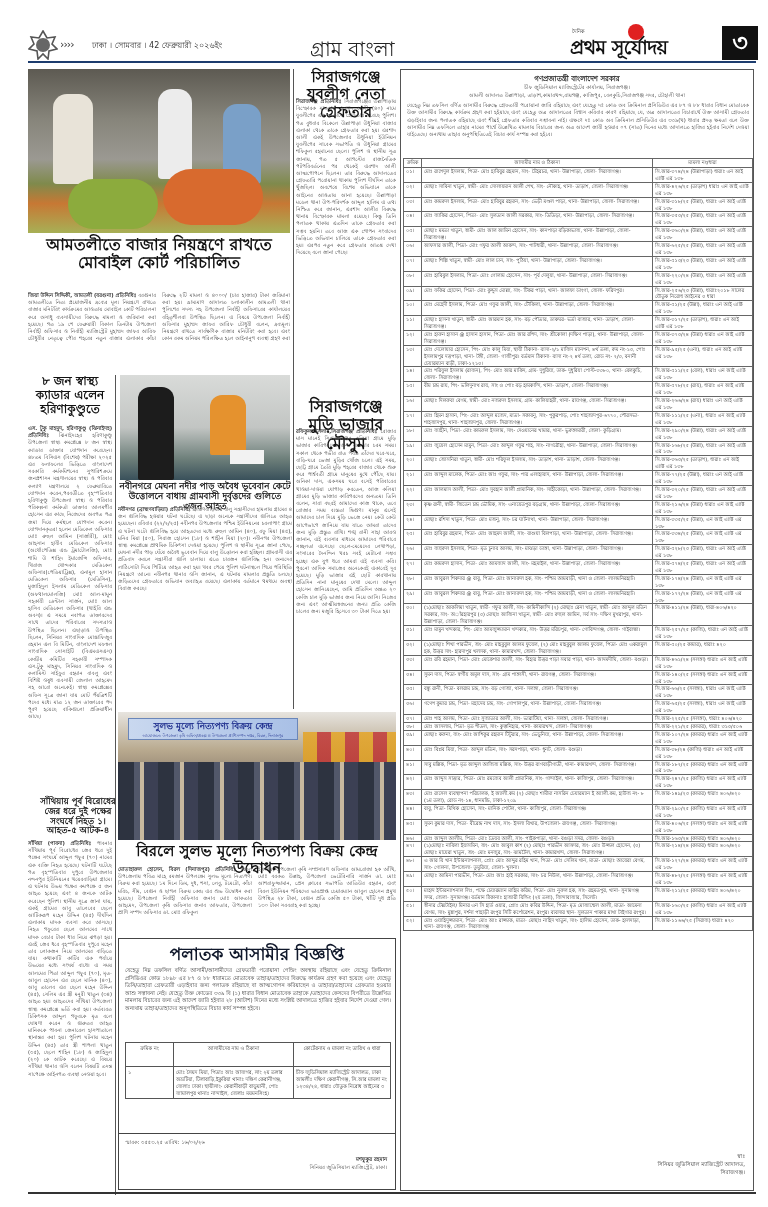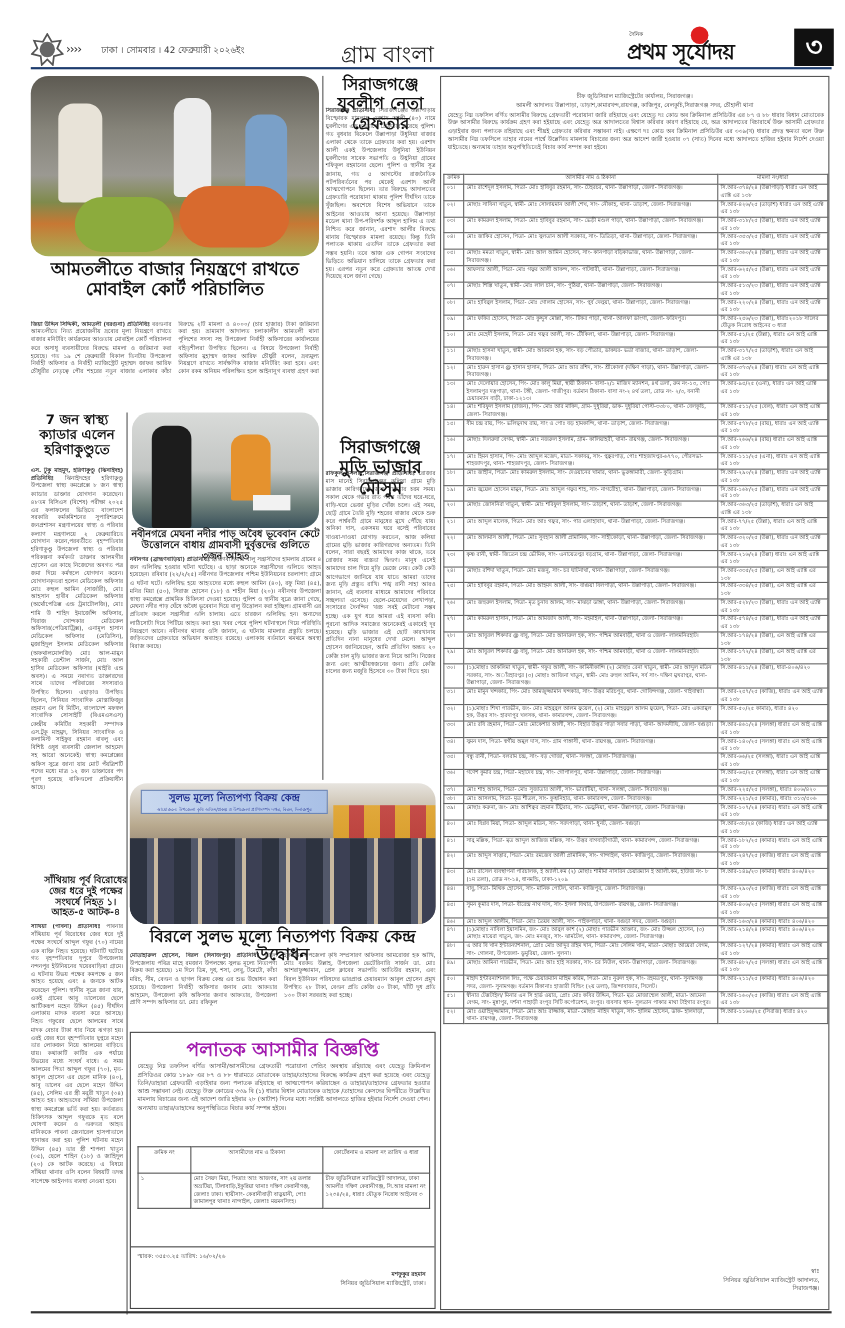--- a/index.html
+++ b/index.html
@@ -10,21 +10,21 @@
   .mast-logo-icon { left: 28px; top: 30px; width: 30px; height: 30px; }
   .mast-arrows { left: 60px; top: 38px; font-size: 11px; color: #333; letter-spacing: -1px; }
   .mast-date { left: 92px; top: 39px; font-size: 8px; color: #333; white-space: nowrap; }
   .mast-section { left: 310px; top: 34px; font-size: 20px; color: #222; white-space: nowrap; }
   .mast-paper-small { left: 572px; top: 28px; font-size: 5px; color: #222; }
   .mast-paper { left: 570px; top: 33px; font-size: 19px; font-weight: bold; color: #111; white-space: nowrap; letter-spacing: -0.5px; }
   .mast-sun { left: 628px; top: 24px; width: 16px; height: 16px; border-radius: 50%; background: #e02020; }
   .mast-pageno { left: 722px; top: 26px; width: 36px; height: 34px; background: #111; color: #fff; font-size: 24px; text-align: center; line-height: 34px; font-weight: bold; }
   .mast-rule { left: 28px; top: 61px; width: 728px; height: 2px; background: #1d3c6e; }
 
-  .photo { background: #8a8a80; overflow: hidden; border-radius: 16px; }
+  .photo { background: #8a8a80; overflow: hidden; }
   .ph1 { left: 28px; top: 69px; width: 262px; height: 164px;
     background: linear-gradient(180deg, #5d5a52 0%, #86847a 30%, #9b9992 55%, #7f8a4c 70%, #c77834 82%, #a7b056 100%); }
   .ph1 .veg1 { position:absolute; left: 40px; top: 110px; width: 90px; height: 50px; border-radius: 30px; background: #8cab3d; }
   .ph1 .veg2 { position:absolute; left: 135px; top: 100px; width: 100px; height: 56px; border-radius: 30px; background: #d86a2e; }
   .ph1 .man1 { position:absolute; left: 25px; top: 25px; width: 40px; height: 90px; background: #e8e3d8; border-radius: 14px 14px 4px 4px; }
   .ph1 .man2 { position:absolute; left: 130px; top: 20px; width: 34px; height: 90px; background: #ececec; border-radius: 14px 14px 4px 4px; }
   .ph1 .man3 { position:absolute; left: 195px; top: 35px; width: 38px; height: 80px; background: #7aa0c8; border-radius: 14px 14px 4px 4px; }
 
   .headline-big { font-weight: bold; color: #111; text-align: center; line-height: 1.15; }
   .h-main { left: 28px; top: 236px; width: 262px; font-size: 16px; }
@@ -56,21 +56,21 @@
   .ph3 .banner span { display:block; font-size: 9px; text-align:center; color: #1c2c8c; line-height: 14px; font-weight: bold; }
   .ph3 .banner small { display:block; font-size: 4px; text-align:center; color: #1c2c8c; }
   .ph3 .deco { position:absolute; left: 185px; top: 20px; width: 93px; height: 30px; background: repeating-linear-gradient(90deg, #e6a21d 0 14px, #c12f2f 14px 28px); opacity: .8; }
   .ph3 .crowd { position:absolute; left: 0; top: 50px; width: 278px; height: 78px;
     background: repeating-linear-gradient(90deg, #2d3340 0 16px, #52586a 16px 22px, #c9b9a0 22px 26px, #3c4054 26px 40px); }
   .h-mid2 { left: 118px; top: 843px; width: 278px; font-size: 15px; }
   .txt-mid2a { left: 118px; top: 866px; width: 134px; height: 62px; }
   .txt-mid2b { left: 258px; top: 866px; width: 138px; height: 62px; }
 
   .notice-box { left: 118px; top: 938px; width: 278px; height: 252px; border: 1.5px solid #444; }
-  .notice-title { left: 0; top: 2px; width: 100%; font-size: 17px; text-align: center; font-weight: bold; color: #a21caf; }
+  .notice-title { left: 0; top: 2px; width: 100%; font-size: 17px; text-align: center; font-weight: bold; color: #0f172a; }
   .notice-body { left: 6px; top: 28px; width: 266px; font-size: 5.4px; line-height: 7.6px; color: #333; text-align: justify; }
   .notice-table { left: 6px; top: 103px; width: 266px; border-collapse: collapse; font-size: 5px; color: #333; }
   .notice-table th, .notice-table td { border: 0.8px solid #555; padding: 1.5px 2px; vertical-align: top; font-weight: normal; line-height: 7px; }
   .notice-table th { text-align: center; height: 24px; }
   .notice-ref { left: 6px; top: 200px; font-size: 5.2px; color: #333; }
   .notice-sign { right: 8px; top: 216px; font-size: 5.2px; text-align: right; color: #333; line-height: 8px; }
   .notice-sign b { display:block; font-weight: bold; }
   .notice-hrule { left: 0; top: 194px; width: 100%; height: 1px; background: #444; }
 
   .gov-box { left: 400px; top: 69px; width: 354px; height: 1122px; border: 1px solid #555; }
@@ -125,21 +125,21 @@
   <b>সিরাজগঞ্জ প্রতিনিধিঃ</b>
   <span>সিরাজগঞ্জের উল্লাপাড়ায় বিস্ফোরক মামলায় এরশাদ আলী (৪০) নামে যুবলীগের এক নেতাকে গ্রেফতার করেছে পুলিশ। গত বুধবার বিকেলে উল্লাপাড়া উধুনিয়া বাজার এলাকা থেকে তাকে গ্রেফতার করা হয়। এরশাদ আলী একই উপজেলার উধুনিয়া ইউনিয়ন যুবলীগের সাবেক সভাপতি ও উধুনিয়া গ্রামের শফিকুল রহমানের ছেলে। পুলিশ ও স্থানীয় সূত্র জানায়, গত ৫ আগস্টের রাজনৈতিক পটপরিবর্তনের পর থেকেই এরশাদ আলী আত্মগোপনে ছিলেন। তার বিরুদ্ধে আদালতের গ্রেফতারি পরোয়ানা থাকায় পুলিশ দীর্ঘদিন তাকে খুঁজছিল। অবশেষে বিশেষ অভিযানে তাকে আইনের আওতায় আনা হয়েছে। উল্লাপাড়া মডেল থানা উপ-পরিদর্শক আব্দুল হালিম এ তথ্য নিশ্চিত করে জানান, এরশাদ আলীর বিরুদ্ধে থানায় বিস্ফোরক মামলা রয়েছে। কিন্তু তিনি পলাতক থাকায় এতদিন তাকে গ্রেফতার করা সম্ভব হয়নি। তবে আজ এক গোপন সংবাদের ভিত্তিতে অভিযান চালিয়ে তাকে গ্রেফতার করা হয়। এরপর নতুন করে গ্রেফতার আতঙ্ক দেখা দিয়েছে বলে জানা গেছে।</span>
 </div>
 
 <h2 class="abs headline-big h-side2">সিরাজগঞ্জে মুড়ি ভাজার মৌসুম</h2>
 <div class="abs col-text txt-side2">
   <b>রফিকুল ইসলাম,সিরাজগঞ্জ প্রতিনিধিঃ</b>
   <span>রোজার মাস মানেই সিরাজগঞ্জের কলিয়া গ্রামে মুড়ি ভাজার কারিগরদের জন্য ব্যস্ততার চরম সময়। সকাল থেকে গভীর রাত পর্যন্ত তাঁদের ঘরে-ঘরে, বাড়ি-ঘরে ভেজা মুড়ির খোঁজ চলে। এই সময়, ছোট্ট গ্রামে তৈরি মুড়ি শহরের বাজার থেকে শুরু করে পার্শ্ববর্তী গ্রামে মানুষের মুখে পৌঁছে যায়। অনিকা দাস, একসময় ঘরে বসেই পরিবারের খাওয়া-দাওয়া যোগাড় করতেন, আজ কলিয়া গ্রামের মুড়ি ভাজার কারিগরদের অন্যতম। তিনি বলেন, সারা বছরই আমাদের কাজ থাকে, তবে রোজার সময় ব্যস্ততা দ্বিগুণ। মানুষ এসেই আমাদের চাল দিয়ে মুড়ি ভেজে নেয়। কেউ কেউ আগেভাগে জানিয়ে যায় যাতে আমরা তাদের জন্য মুড়ি প্রস্তুত রাখি। শঙ্খ রানী সাহা আরও জানান, এই ব্যবসার মাধ্যমে আমাদের পরিবারে সচ্ছলতা এসেছে। ছেলে-মেয়েদের লেখাপড়া, সংসারের দৈনন্দিন খরচ সবই মেটানো সম্ভব হচ্ছে। এক যুগ ধরে আমরা এই ব্যবসা করি। পুরনো আদিক সমাজের অনেকেরই একাবেই দূর হয়েছে। মুড়ি ভাজার এই ছোট কারখানায় প্রতিদিন নানা মানুষের দেখা মেলে। আব্দুল হোসেন জানিয়েছেন, আমি প্রতিদিন অন্তত ২০ কেজি চাল মুড়ি ভাজার জন্য নিয়ে আসি। নিজের জন্য এবং আত্মীয়স্বজনের জন্য। প্রতি কেজি চালের জন্য মজুরি হিসেবে ৩০ টাকা দিতে হয়।</span>
 </div>
 
-<h2 class="abs headline-big h-left1">7 জন স্বাস্থ্য ক্যাডার এলেন হরিণাকুণ্ডুতে</h2>
+<h2 class="abs headline-big h-left1">৮ জন স্বাস্থ্য ক্যাডার এলেন হরিণাকুণ্ডুতে</h2>
 <div class="abs col-text txt-left1">
   <b>এস. টুকু মাহমুদ, হরিণাকুণ্ডু (ঝিনাইদহ) প্রতিনিধিঃ</b>
   <span>ঝিনাইদহের হরিণাকুণ্ডু উপজেলা স্বাস্থ্য কমপ্লেক্সে ৮ জন স্বাস্থ্য ক্যাডার ডাক্তার যোগদান করেছেন। ৪৮তম বিসিএস (বিশেষ) পরীক্ষা ২০২৫ এর ফলাফলের ভিত্তিতে বাংলাদেশ সরকারি কর্মকমিশনের সুপারিশক্রমে জনপ্রশাসন মন্ত্রণালয়ের স্বাস্থ্য ও পরিবার কল্যাণ মন্ত্রণালয়ে ২ ফেব্রুয়ারিতে যোগদান করেন,পরবর্তীতে বৃহস্পতিবার হরিণাকুণ্ডু উপজেলা স্বাস্থ্য ও পরিবার পরিকল্পনা কর্মকর্তা ডাক্তার আলমগীর হোসেন এর কাছে নিজেদের অবগত পত্র জমা দিয়ে কর্মস্থলে যোগদান করেন। যোগদানকৃতরা হলেন মেডিকেল অফিসার মোঃ রুহুল আমিন (সার্জারী), মোঃ আহসান হাবীব মেডিকেল অফিসার (অর্থোপেডিক্স এন্ড ট্রমাটোলজি), মোঃ শামি উ শাহিদ ইমার্জেন্সি অফিসার, খিরাজ খোন্দকার মেডিকেল অফিসার(পেডিয়াট্রিক্স), এনামুল হাসান মেডিকেল অফিসার (মেডিসিন), মুজাহিদুল ইসলাম মেডিকেল অফিসার (অফথালমোলজি) মোঃ আল-মামুন সহকারী ডেন্টাল সার্জন, মোঃ আল হাসিব মেডিকেল অফিসার (থাইরি এন্ড অবস)। এ সময়ে নবাগত ডাক্তারদের সাথে তাদের পরিবারের সদস্যরাও উপস্থিত ছিলেন। এছাড়াও উপস্থিত ছিলেন, সিনিয়র সাংবাদিক মোস্তাফিজুর রহমান এল বি মিটিন, বাংলাদেশ মফস্বল সাংবাদিক সোসাইটি (বিএমএসএস) কেন্দ্রীয় কমিটির সহকারী সম্পাদক এস.টুকু মাহমুদ, সিনিয়র সাংবাদিক ও কলামিস্ট সাইফুর রহমান বাবলু এবং বিশিষ্ট ওষুধ ব্যবসায়ী জেলাল আহমেদ সহ আরো অনেকেই। স্বাস্থ্য কমপ্লেক্সের অফিস সূত্রে জানা যায় মোট পঁয়ত্রিশটি পদের মধ্যে মাত্র ১২ জন ডাক্তারের পদ পূরণ হয়েছে বাকিগুলো প্রক্রিয়াধীন আছে।</span>
 </div>
 <h2 class="abs headline-big h-left2">সাঁথিয়ায় পূর্ব বিরোধের জের ধরে দুই পক্ষের সংঘর্ষে নিহত ১। আহত-৫ আটক-৪</h2>
 <div class="abs col-text txt-left2">
   <b>সাঁথিয়া (পাবনা) প্রতিনিধিঃ</b>
   <span>পাবনার সাঁথিয়ায় পূর্ব বিরোধের জের ধরে দুই পক্ষের সংঘর্ষে আব্দুল গফুর (৭০) নামের এক ব্যক্তি নিহত হয়েছে। ঘটনাটি ঘটেছে গত বৃহস্পতিবার দুপুরে উপজেলার নন্দনপুর ইউনিয়নের খয়েরবাড়িয়া গ্রামে। এ ঘটনায় উভয় পক্ষের কমপক্ষে ৫ জন আহত হয়েছে এবং ৪ জনকে আটক করেছেন পুলিশ। স্থানীয় সূত্রে জানা যায়, একই গ্রামের আবু তালেবের ছেলে আটিকরূপ মহেন উদ্দিন (৪৫) দীর্ঘদিন এলাকায় মাদক ব্যবসা করে আসছে। নিহত গফুরের ছেলে আলমের সাথে মাদক বেচার টাকা ধার নিয়ে ঝগড়া হয়। এরই জের ধরে বৃহস্পতিবার দুপুরে মহেন তার লোকজন নিয়ে আলমের বাড়িতে যায়। কথাকাটি কাটির এক পর্যায়ে উভয়ের মধ্যে সংঘর্ষ বাধে। এ সময় আলমের পিতা আব্দুল গফুর (৭০), মৃত- আবুল হোসেন এর ছেলে মানিক (৪০), আবু তালেব এর ছেলে মহেন উদ্দিন (৪৫), সেলিম এর স্ত্রী মনুরী খাতুন (৩৪) আহত হয়। আহতদের সাঁথিয়া উপজেলা স্বাস্থ্য কমপ্লেক্সে ভর্তি করা হয়। কর্তব্যরত চিকিৎসক আব্দুল গফুরকে মৃত বলে ঘোষণা করেন ও গুরুতর আহত মানিককে পাবনা জেনারেল হাসপাতালে স্থানান্তর করা হয়। পুলিশ ঘটনায় মহেন উদ্দিন (৪৫) তার স্ত্রী শাপলা খাতুন (৩৫), ছেলে শাহিন (১৮) ও জাহিদুল (২০) কে আটক করেছে। এ বিষয়ে সাঁথিয়া থানার ওসি বলেন বিষয়টি তদন্ত সাপেক্ষে আইনগত ব্যবস্থা নেওয়া হবে।</span>
 </div>
 
@@ -190,20 +190,21 @@
   </table>
   <div class="abs notice-hrule"></div>
   <div class="abs notice-ref">স্মারক: ৩৫৫৩.২৫ তারিখ: ১৬/০২/২৬</div>
   <div class="abs notice-sign">
     <b>মশফুকুর রহমান</b>
     <span>সিনিয়র জুডিসিয়াল ম্যাজিস্ট্রেট, ঢাকা।</span>
   </div>
 </section>
 
 <section class="abs gov-box">
+  <div class="abs gov-title">গণপ্রজাতন্ত্রী বাংলাদেশ সরকার</div>
   <div class="abs gov-sub">চীফ জুডিসিয়াল ম্যাজিস্ট্রেটের কার্যালয়, সিরাজগঞ্জ।</div>
   <div class="abs gov-sub2">আমলী আদালত উল্লাপাড়া, তাড়াশ,কামারখন্দ,রায়গঞ্জ, কাজিপুর, বেলকুচি,সিরাজগঞ্জ সদর, চৌহালী থানা</div>
   <div class="abs gov-body">যেহেতু নিম্ন তফসিল বর্ণিত আসামীর বিরুদ্ধে গ্রেফতারী পরোয়ানা জারি রহিয়াছে এবং যেহেতু দঃ কোড অব ক্রিমিনাল প্রসিডিউর এর ৮৭ ও ৮৮ ধারার বিধান মোতাবেক উক্ত আসামীর বিরুদ্ধে কার্যক্রম গ্রহণ করা হইয়াছে এবং যেহেতু অত্র আদালতের বিশ্বাস করিবার কারণ রহিয়াছে যে, অত্র আদালতের বিচারার্থে উক্ত আসামী গ্রেফতার এড়াইবার জন্য পলাতক রহিয়াছে এবং শীঘ্রই গ্রেফতার করিবার সম্ভাবনা নাই। এক্ষণে দঃ কোড অব ক্রিমিনাল প্রসিডিউর এর ৩৩৯(খ) ধারার প্রদত্ত ক্ষমতা বলে উক্ত আসামীর নিম্ন তফসিলে তাহার নামের পার্শ্বে উল্লেখিত মামলায় বিচারের জন্য অত্র আদেশ জারী হওয়ার ০৭ (সাত) দিনের মধ্যে আদালতে হাজির হইবার নির্দেশ দেওয়া যাইতেছে। অন্যথায় তাহার অনুপস্থিতিতেই বিচার কার্য সম্পন্ন করা হইবে।</div>
   <table class="abs gov-table" id="gov-table">
     <thead>
       <tr>
         <th style="width:18px">ক্রমিক</th>
         <th>আসামীর নাম ও ঠিকানা</th>
         <th style="width:100px">মামলা নং/ধারা</th>
       </tr>

